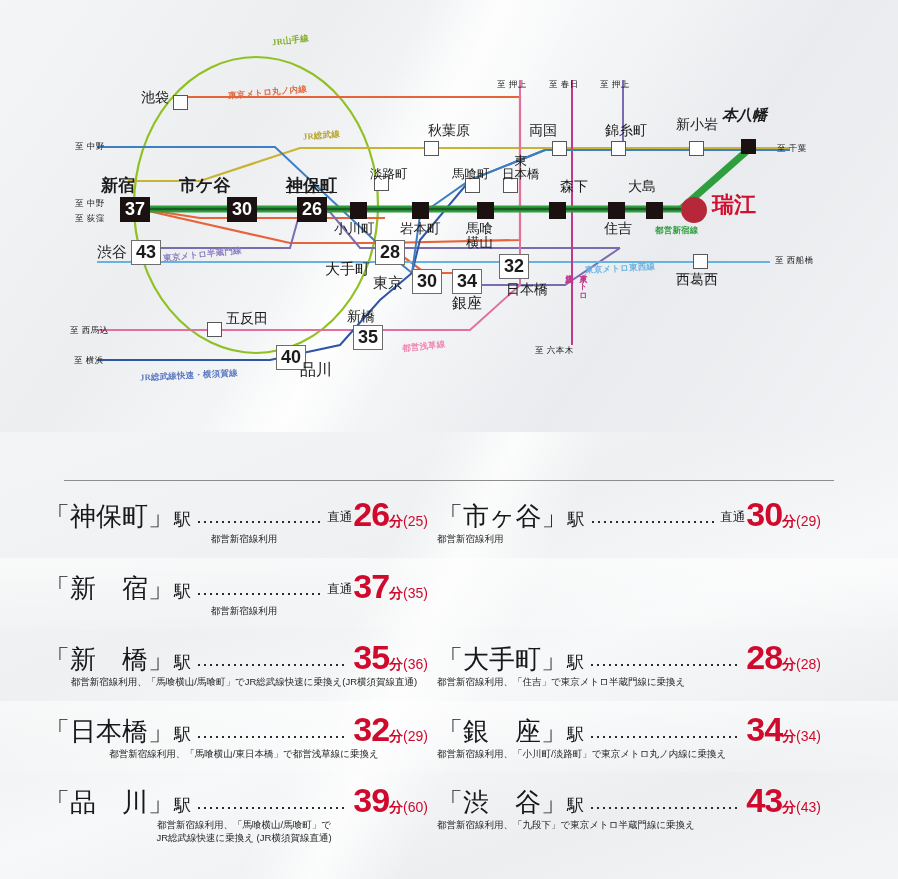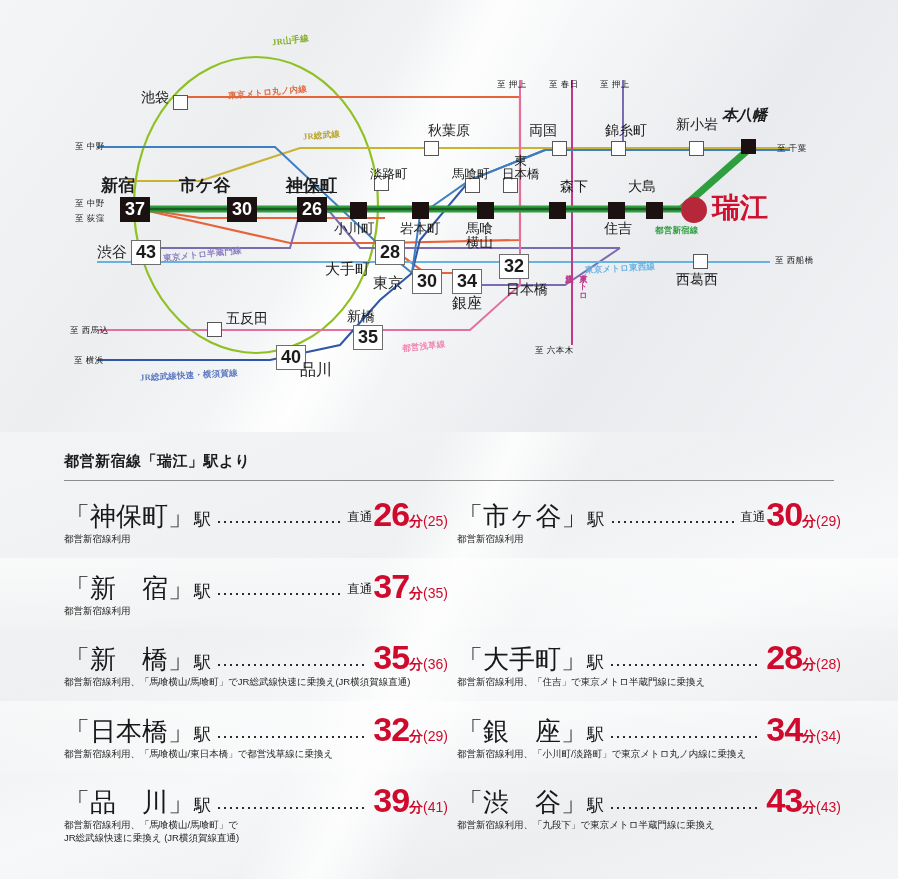--- a/index.html
+++ b/index.html
@@ -75,21 +75,21 @@
     height:71.5px;
     position:relative;
   }
   .trow.band{
     background:linear-gradient(180deg, rgba(255,255,255,.55) 0%, rgba(255,255,255,.15) 100%);
   }
   .tcell{
     width:384px;
     position:relative;
   }
-  .tcell.left{margin-left:64px;}
+  .tcell.left{margin-left:44px;text-align:center;}
   .tcell.right{margin-left:9px;}
 
   .line1{
     position:absolute;left:0;top:6px;width:384px;height:38px;
     display:flex;align-items:flex-end;
   }
   .stn{
     font-family:"Liberation Serif","DejaVu Serif",serif;
     font-size:26px;color:#17181a;white-space:nowrap;letter-spacing:0;
     line-height:1;
@@ -238,35 +238,34 @@
   <div class="mlabel st-name" style="left:354px;top:168px;font-size:12.5px;margin-left:16px;">淡路町</div>
   <div class="mlabel st-name" style="left:334px;top:222px;font-size:13.5px;">小川町</div>
   <div class="mlabel st-name" style="left:400px;top:222px;font-size:13.5px;">岩本町</div>
   <div class="mlabel st-name" style="left:452px;top:168px;font-size:12.5px;">馬喰町</div>
   <div class="mlabel st-name two-line" style="left:502px;top:155px;font-size:12.5px;"><span>東</span><br><span>日本橋</span></div>
   <div class="mlabel st-name two-line" style="left:466px;top:222px;font-size:13.5px;"><span>馬喰</span><br><span>横山</span></div>
   <div class="mlabel st-name" style="left:560px;top:180px;font-size:14px;">森下</div>
   <div class="mlabel st-name" style="left:604px;top:222px;font-size:14px;">住吉</div>
   <div class="mlabel st-name" style="left:628px;top:180px;font-size:14px;">大島</div>
 
-  <div class="mlabel" style="left:712px;top:194px;font-size:28px;font-weight:700;color:#cf1030;">瑞江</div>
+  <div class="mlabel" style="left:712px;top:194px;font-size:22px;font-weight:700;color:#cf1030;">瑞江</div>
 
   <div class="mlabel st-name" style="left:97px;top:245px;font-size:15px;">渋谷</div>
   <div class="mlabel st-name" style="left:325px;top:262px;font-size:15px;">大手町</div>
   <div class="mlabel st-name" style="left:373px;top:276px;font-size:15px;">東京</div>
   <div class="mlabel st-name" style="left:452px;top:296px;font-size:15px;">銀座</div>
   <div class="mlabel st-name" style="left:506px;top:283px;font-size:14px;">日本橋</div>
   <div class="mlabel st-name" style="left:676px;top:273px;font-size:14px;">西葛西</div>
   <div class="mlabel st-name" style="left:226px;top:312px;font-size:14px;">五反田</div>
   <div class="mlabel st-name" style="left:347px;top:310px;font-size:14px;">新橋</div>
   <div class="mlabel st-name" style="left:300px;top:362px;font-size:16px;">品川</div>
 </div>
 
 <div id="table-area">
-  <div id="acc-header">都営新宿線「瑞江」駅より</div>
   <div id="acc-rule"></div>
   <div id="grid">
       <div class="trow">
         <div class="tcell left">
           <div class="line1">
             <span class="stn"><span>「神保町」</span><span class="suffix">駅</span></span>
             <span class="dots"></span>
             <span class="direct">直通</span>
             <span class="mins"><span>26</span><span class="unit">分</span><span class="alt">(25)</span></span>
           </div>
@@ -327,21 +326,21 @@
             <span class="mins"><span>34</span><span class="unit">分</span><span class="alt">(34)</span></span>
           </div>
           <div class="note">都営新宿線利用、「小川町/淡路町」で東京メトロ丸ノ内線に乗換え</div>
         </div>
       </div>
       <div class="trow">
         <div class="tcell left">
           <div class="line1">
             <span class="stn"><span>「品　川」</span><span class="suffix">駅</span></span>
             <span class="dots"></span>
-            <span class="mins"><span>39</span><span class="unit">分</span><span class="alt">(41)</span></span>
+            <span class="mins"><span>39</span><span class="unit">分</span><span class="alt">(60)</span></span>
           </div>
           <div class="note">都営新宿線利用、「馬喰横山/馬喰町」で
 JR総武線快速に乗換え (JR横須賀線直通)</div>
         </div>
         <div class="tcell right">
           <div class="line1">
             <span class="stn"><span>「渋　谷」</span><span class="suffix">駅</span></span>
             <span class="dots"></span>
             <span class="mins"><span>43</span><span class="unit">分</span><span class="alt">(43)</span></span>
           </div>

